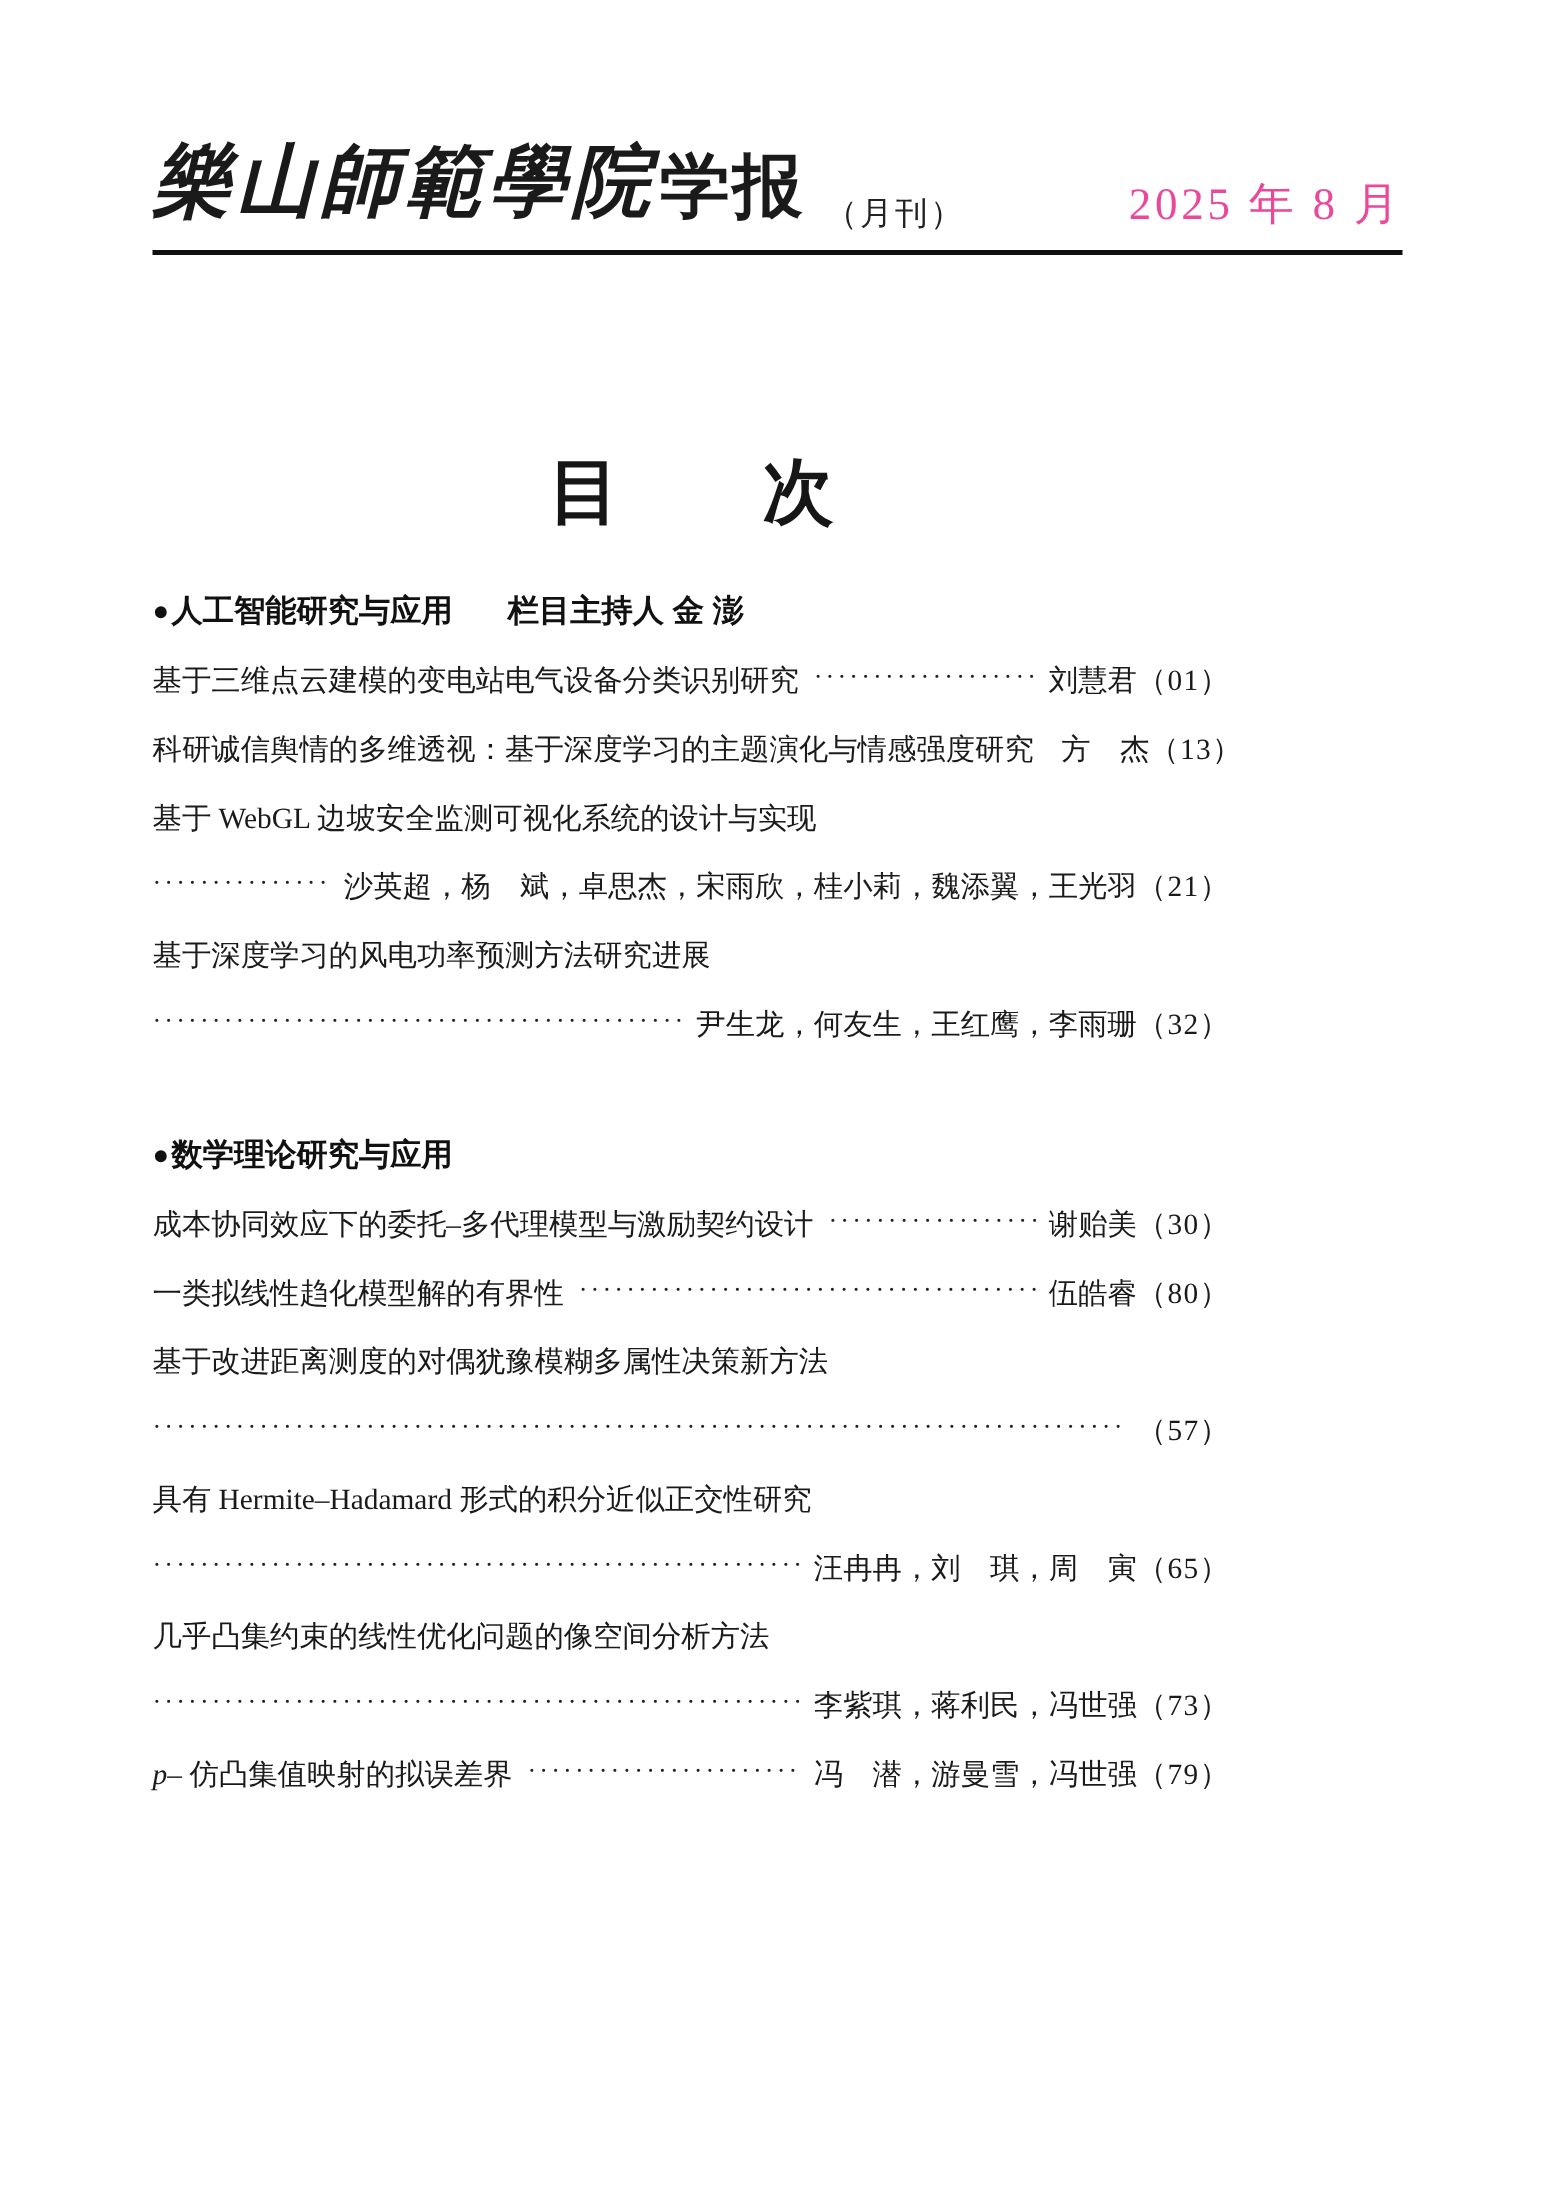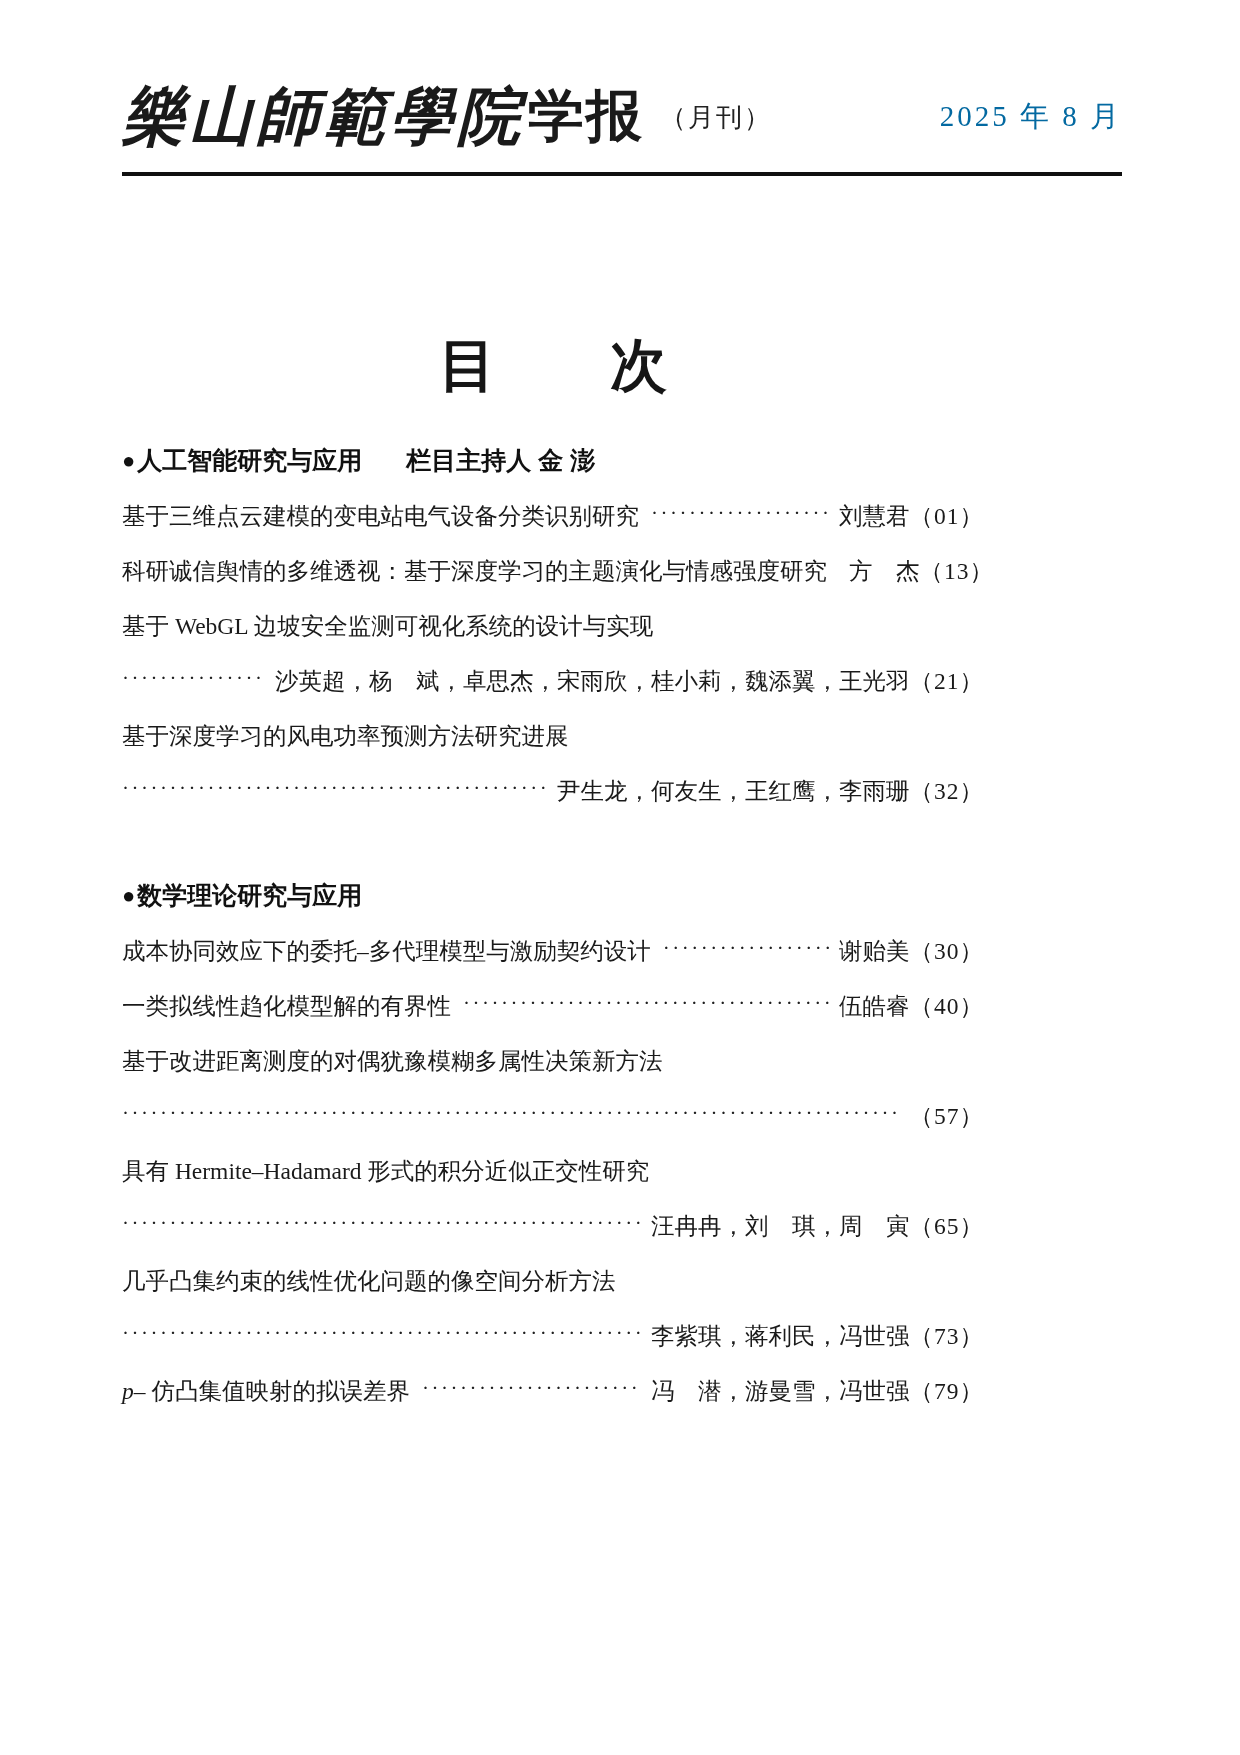--- a/index.html
+++ b/index.html
@@ -8,32 +8,32 @@
     width:1240px; height:1755px;
     margin:0 auto;
     background:#ffffff;
     color:#1a1a1a;
     font-family:"Liberation Serif","DejaVu Serif",serif;
     overflow:hidden;
   }
   .content { position:absolute; left:122px; right:118px; top:0; }
 
   
-  .masthead-row { margin-top:74px; display:flex; align-items:center; white-space:nowrap; }
+  .masthead-row { margin-top:102px; display:flex; align-items:flex-end; white-space:nowrap; }
   .masthead-calli {
     font-size:63px; font-weight:bold; font-style:italic;
     letter-spacing:4px;
     font-family:"Liberation Serif","DejaVu Serif",serif;
   }
   .masthead-bao {
     font-size:56px; font-weight:bold; font-style:normal;
     margin-left:4px; letter-spacing:2px;
   }
   .masthead-note { font-size:26px; color:#222; margin-left:16px; letter-spacing:2px; }
-  .issue-date { margin-left:auto; font-size:29px; color:#0369a1; letter-spacing:3px; }
+  .issue-date { margin-left:auto; font-size:36px; color:#ec4899; letter-spacing:3px; }
   .header-rule { margin-top:12px; height:4px; background:#101010; }
 
   
   .toc { width:862px; }
   .toc-title {
     margin-top:152px;
     text-align:center;
     font-size:57px; font-weight:bold;
     font-family:"Liberation Sans","DejaVu Sans",sans-serif;
     color:#161616;
@@ -131,21 +131,21 @@
             <span class="entry-title">成本协同效应下的委托–多代理模型与激励契约设计</span>
             <span class="leader">············································································································································</span>
             <span class="authors">谢贻美</span>
             <span class="pageno">（30）</span>
           </div>
 
           <div class="line">
             <span class="entry-title">一类拟线性趋化模型解的有界性</span>
             <span class="leader">············································································································································</span>
             <span class="authors">伍皓睿</span>
-            <span class="pageno">（40）</span>
+            <span class="pageno">（80）</span>
           </div>
 
           <div class="line">
             <span class="entry-title">基于改进距离测度的对偶犹豫模糊多属性决策新方法</span>
           </div>
           <div class="line">
             <span class="leader from-left">············································································································································</span>
             <span class="pageno">（57）</span>
           </div>
 

